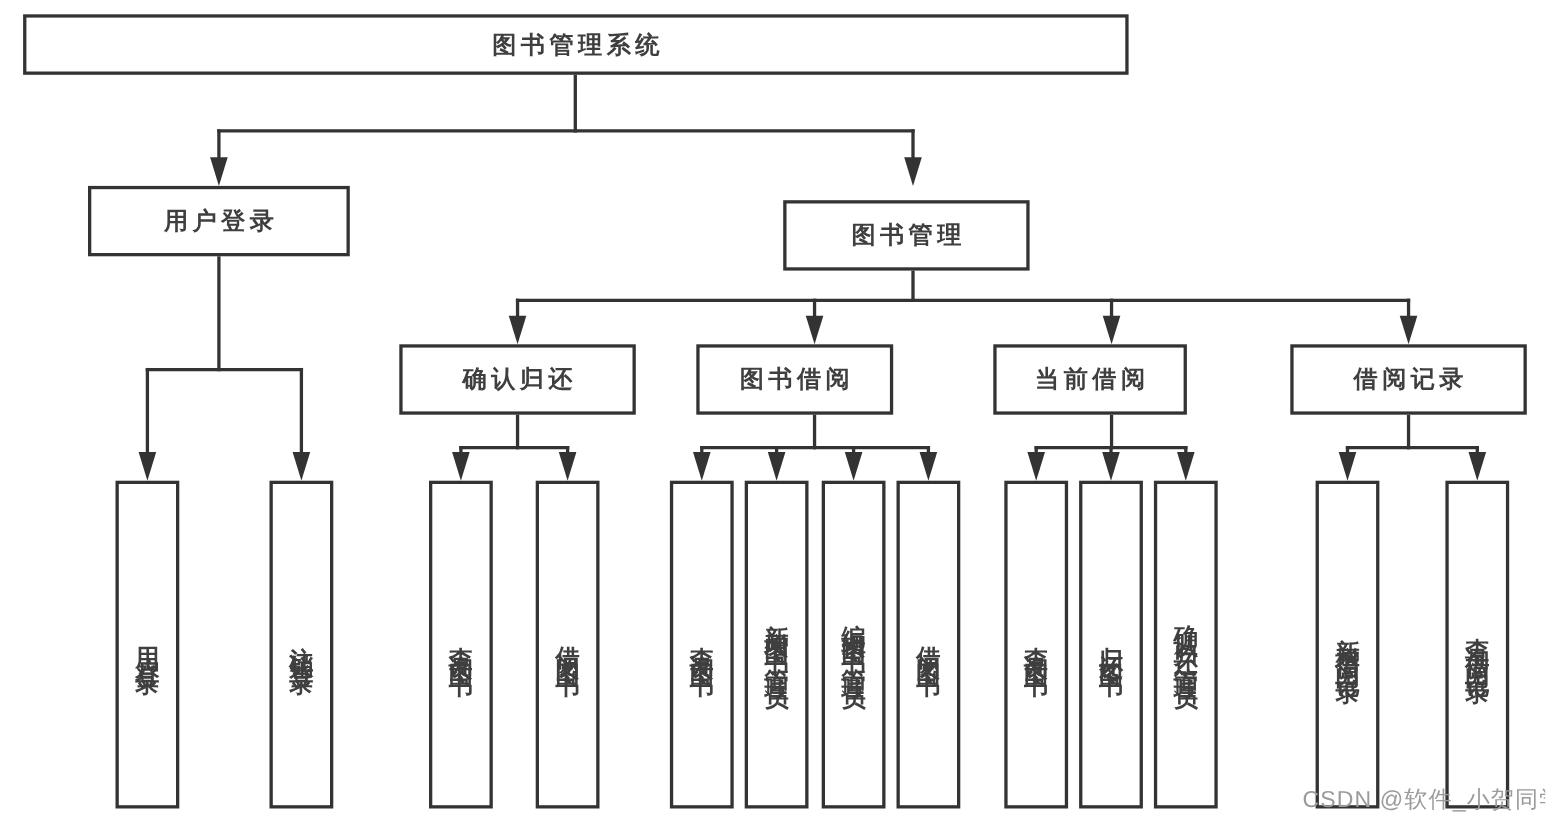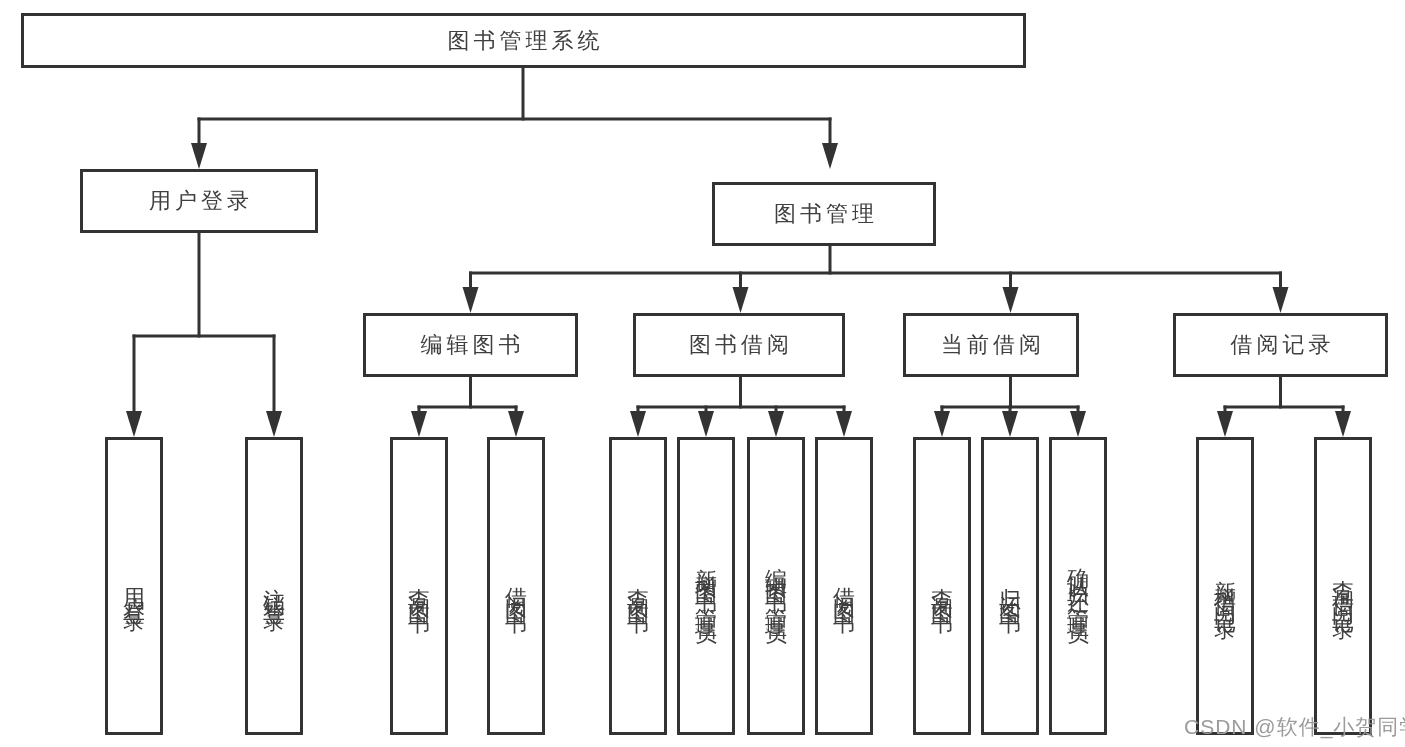--- a/index.html
+++ b/index.html
@@ -19,20 +19,21 @@
   }
   #connectors{position:absolute;left:0;top:0;width:1405px;height:747px;}
   #connectors .wire{stroke:var(--line);stroke-width:3;stroke-linecap:square;fill:none;}
   #connectors .head{fill:var(--line);stroke:none;}
   .node{
     position:absolute;
     box-sizing:border-box;
     border:3px solid var(--line);
     background:var(--box-bg);
     color:var(--text);
+    font-weight:bold;
   }
   .hbox{
     display:flex;align-items:center;justify-content:center;
     font-size:22px;letter-spacing:4px;text-indent:4px;
     white-space:nowrap;
   }
   .vbox{
     writing-mode:vertical-rl;
     text-orientation:mixed;
     text-align:center;
@@ -108,22 +109,22 @@
       <polygon points="1217,411 1233,411 1225,437" class="head"></polygon>
       <line x1="1343" y1="407" x2="1343" y2="425" class="wire"></line>
       <polygon points="1335,411 1351,411 1343,437" class="head"></polygon>
     </svg>
 
   <div class="node hbox" style="left:21px;top:13px;width:1005px;height:55px">图书管理系统</div>
 
   <div class="node hbox" style="left:80px;top:169px;width:238px;height:64px">用户登录</div>
   <div class="node hbox" style="left:712px;top:182px;width:224px;height:64px">图书管理</div>
 
-  <div class="node hbox" style="left:363px;top:313px;width:215px;height:64px">编辑图书</div>
-  <div class="node hbox" style="left:633px;top:313px;width:212px;height:64px">图书借阅</div>
+  <div class="node hbox" style="left:363px;top:313px;width:215px;height:64px">确认归还</div>
+  <div class="node hbox" style="left:633px;top:313px;width:179px;height:64px">图书借阅</div>
   <div class="node hbox" style="left:903px;top:313px;width:176px;height:64px">当前借阅</div>
   <div class="node hbox" style="left:1173px;top:313px;width:215px;height:64px">借阅记录</div>
 
   <div class="node vbox" style="left:105px;top:437px;width:58px;height:298px">用户登录</div>
   <div class="node vbox" style="left:245px;top:437px;width:58px;height:298px">注销登录</div>
 
   <div class="node vbox" style="left:390px;top:437px;width:58px;height:298px">查询图书</div>
   <div class="node vbox" style="left:487px;top:437px;width:58px;height:298px">借阅图书</div>
 
   <div class="node vbox" style="left:609px;top:437px;width:58px;height:298px">查询图书</div>

